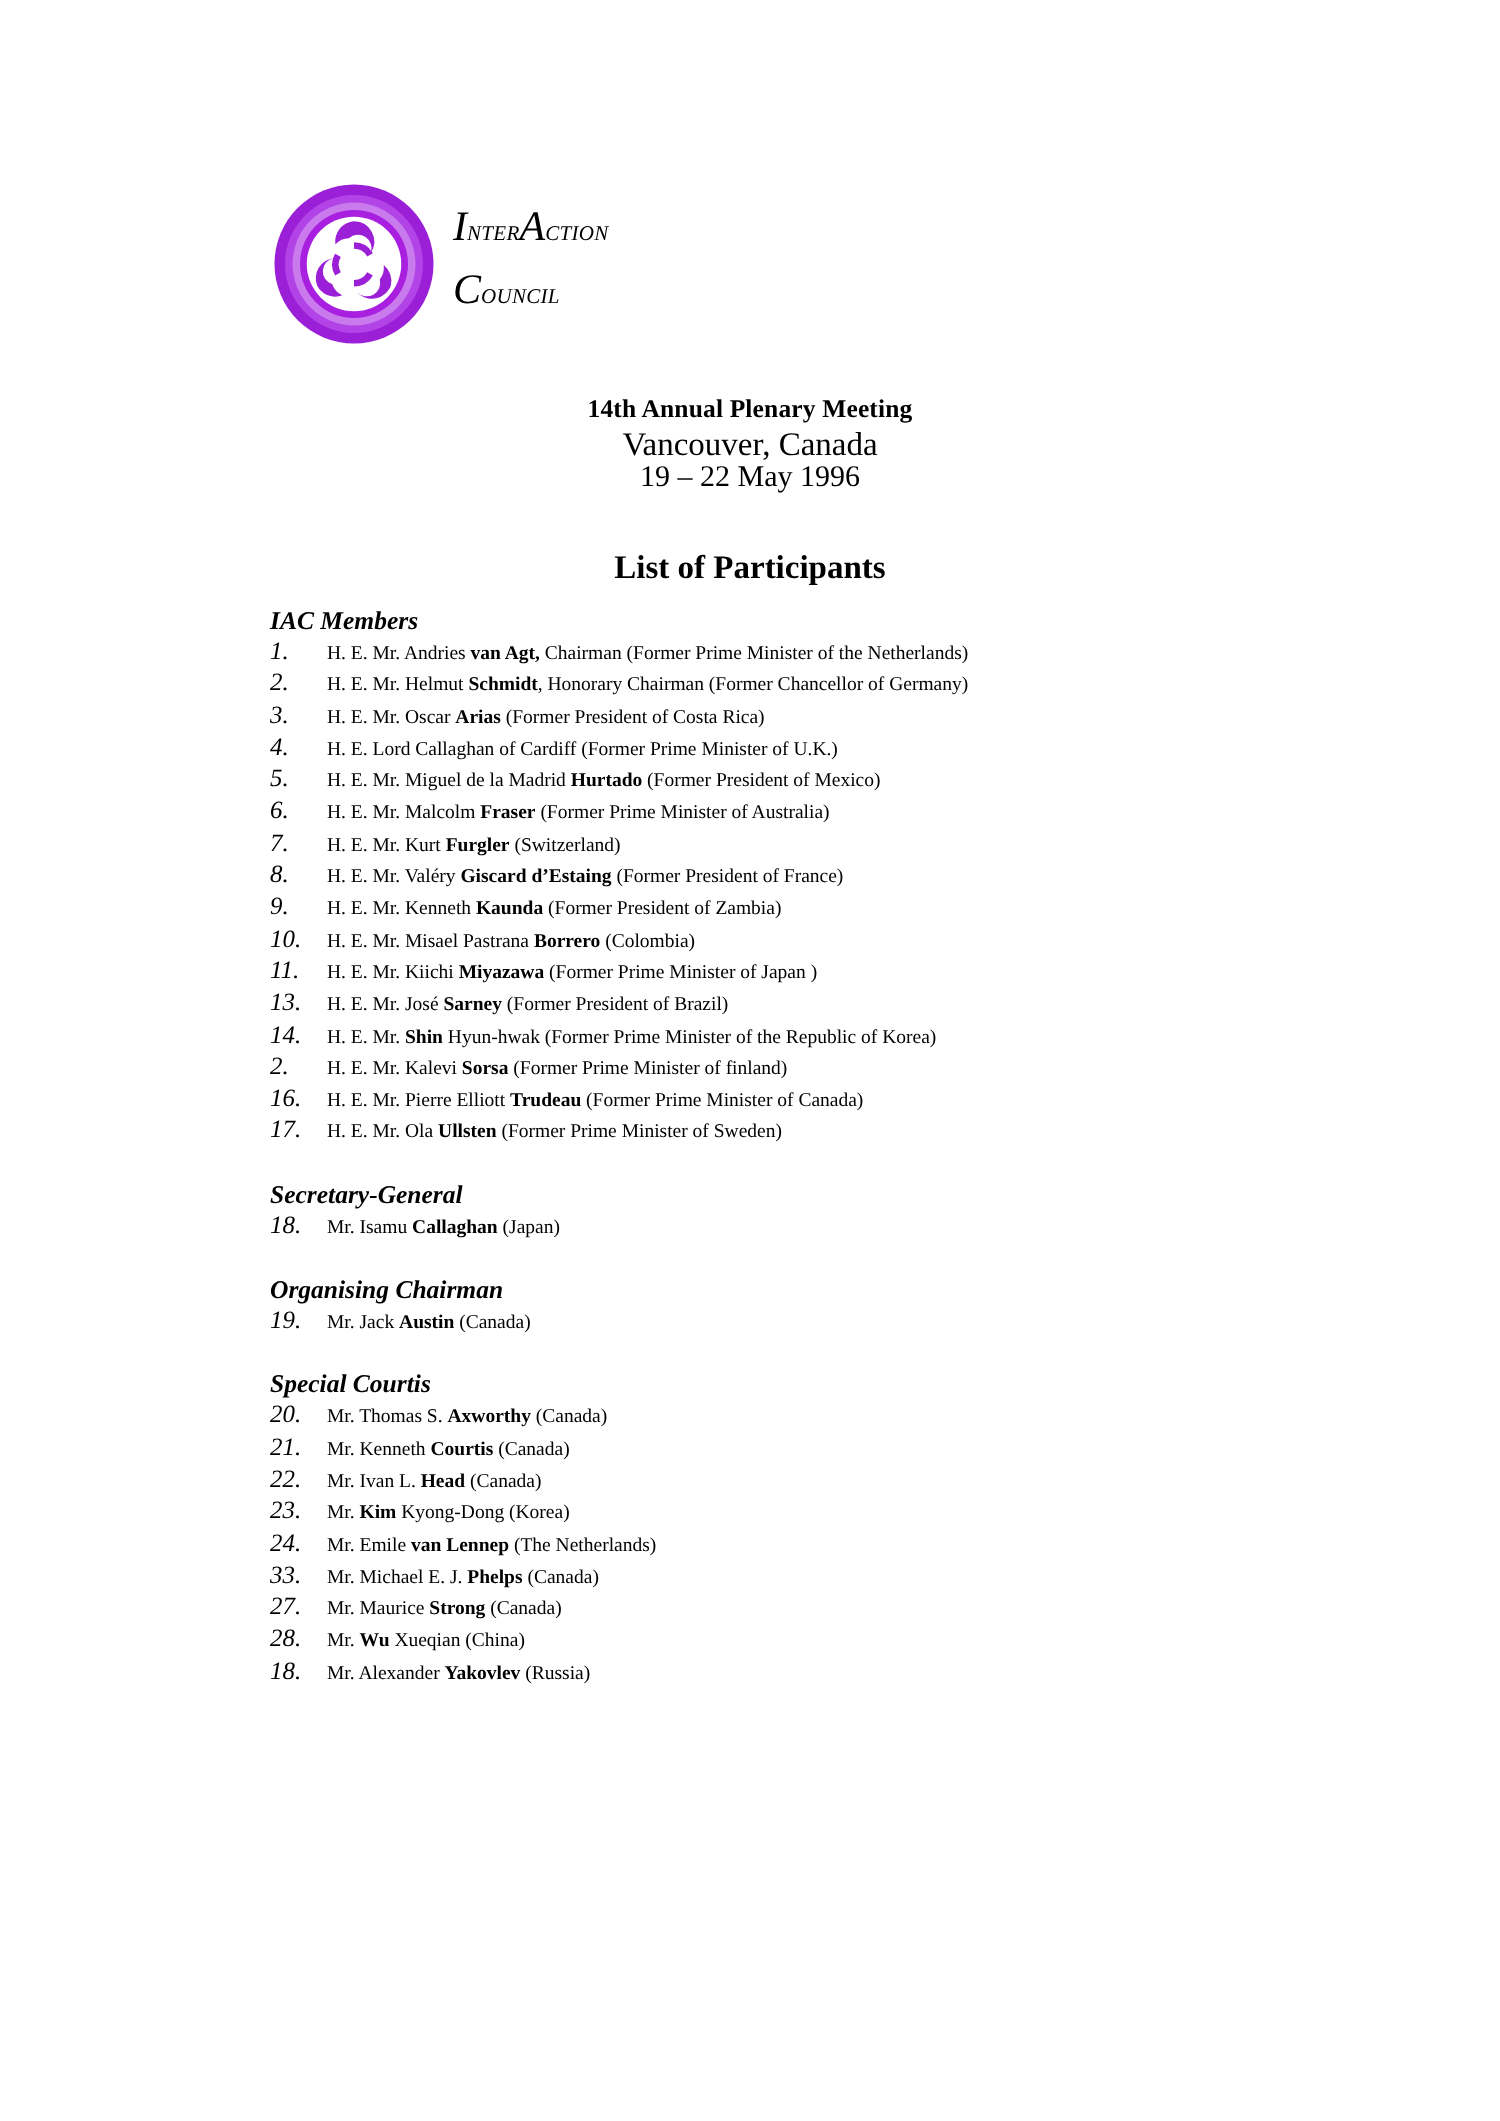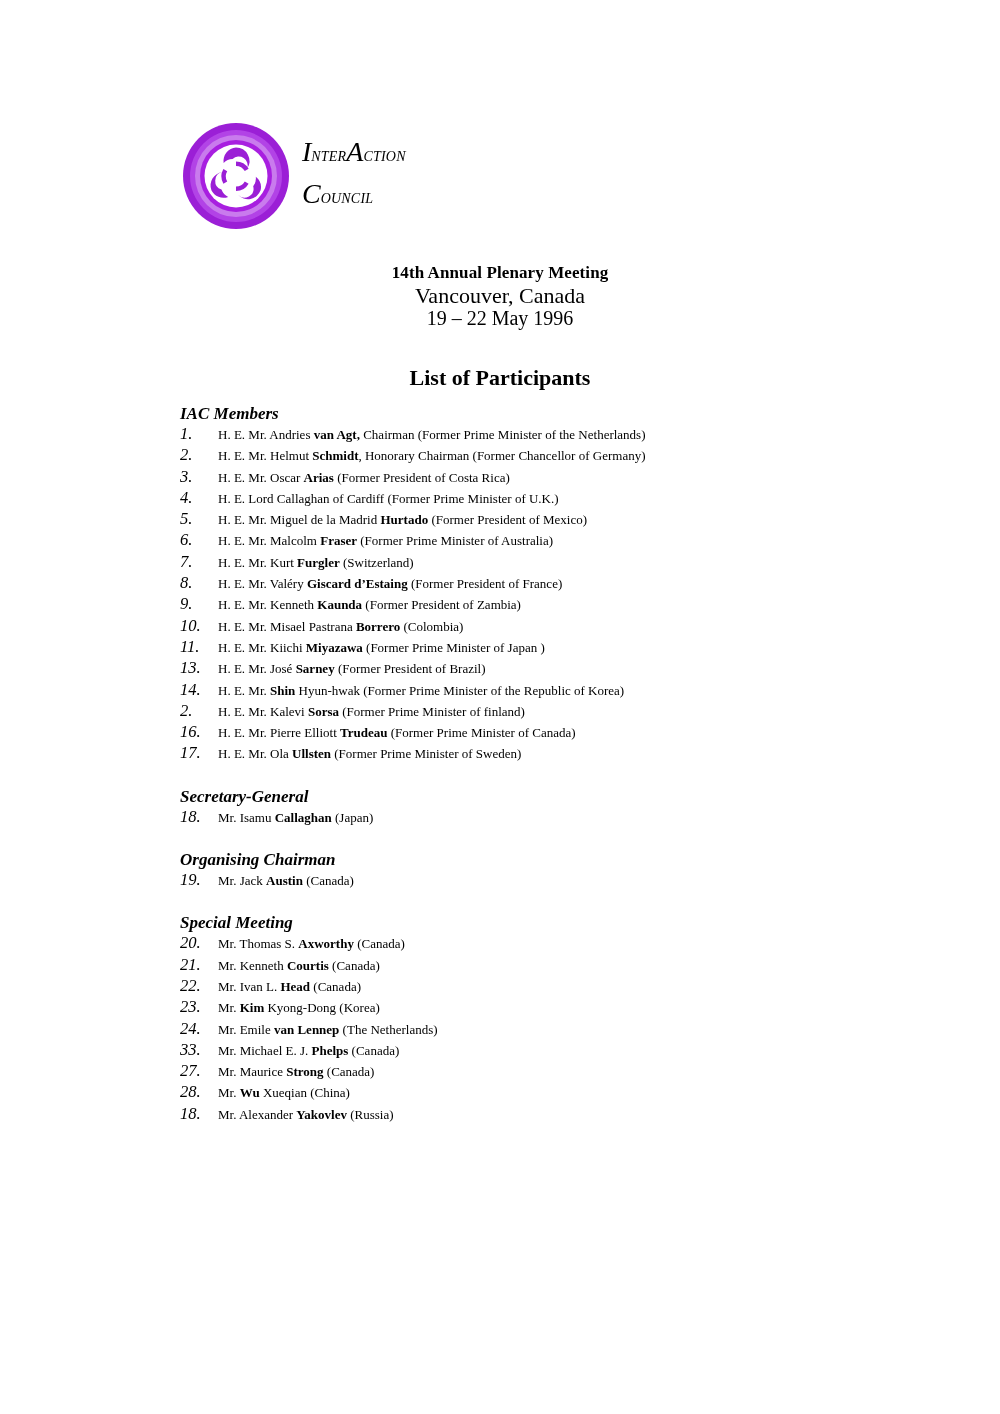--- a/index.html
+++ b/index.html
@@ -232,21 +232,21 @@
           <li class="entry"><span class="entry-num">18.</span><span class="entry-text">Mr. Isamu <b>Callaghan</b> (Japan)</span></li>
         </ul>
       </div>
       <div class="section">
         <div class="section-heading">Organising Chairman</div>
         <ul class="entry-list">
           <li class="entry"><span class="entry-num">19.</span><span class="entry-text">Mr. Jack <b>Austin</b> (Canada)</span></li>
         </ul>
       </div>
       <div class="section">
-        <div class="section-heading">Special Meeting</div>
+        <div class="section-heading">Special Courtis</div>
         <ul class="entry-list">
           <li class="entry"><span class="entry-num">20.</span><span class="entry-text">Mr. Thomas S. <b>Axworthy</b> (Canada)</span></li>
           <li class="entry"><span class="entry-num">21.</span><span class="entry-text">Mr. Kenneth <b>Courtis</b> (Canada)</span></li>
           <li class="entry"><span class="entry-num">22.</span><span class="entry-text">Mr. Ivan L. <b>Head</b> (Canada)</span></li>
           <li class="entry"><span class="entry-num">23.</span><span class="entry-text">Mr. <b>Kim</b> Kyong-Dong (Korea)</span></li>
           <li class="entry"><span class="entry-num">24.</span><span class="entry-text">Mr. Emile <b>van Lennep</b> (The Netherlands)</span></li>
           <li class="entry"><span class="entry-num">33.</span><span class="entry-text">Mr. Michael E. J. <b>Phelps</b> (Canada)</span></li>
           <li class="entry"><span class="entry-num">27.</span><span class="entry-text">Mr. Maurice <b>Strong</b> (Canada)</span></li>
           <li class="entry"><span class="entry-num">28.</span><span class="entry-text">Mr. <b>Wu</b> Xueqian (China)</span></li>
           <li class="entry"><span class="entry-num">18.</span><span class="entry-text">Mr. Alexander <b>Yakovlev</b> (Russia)</span></li>

